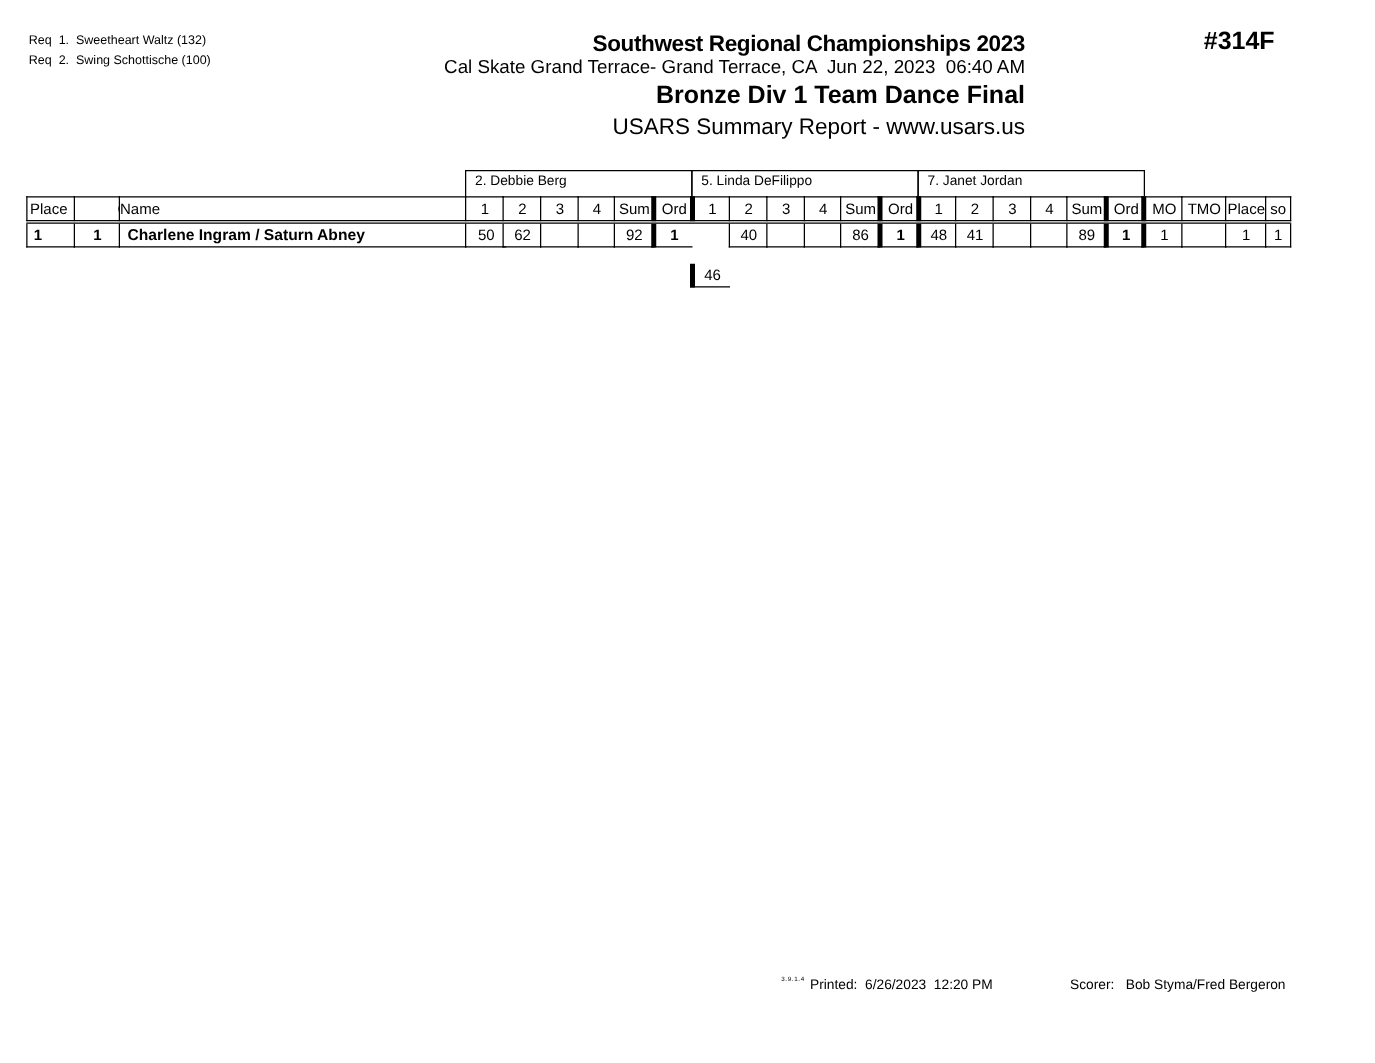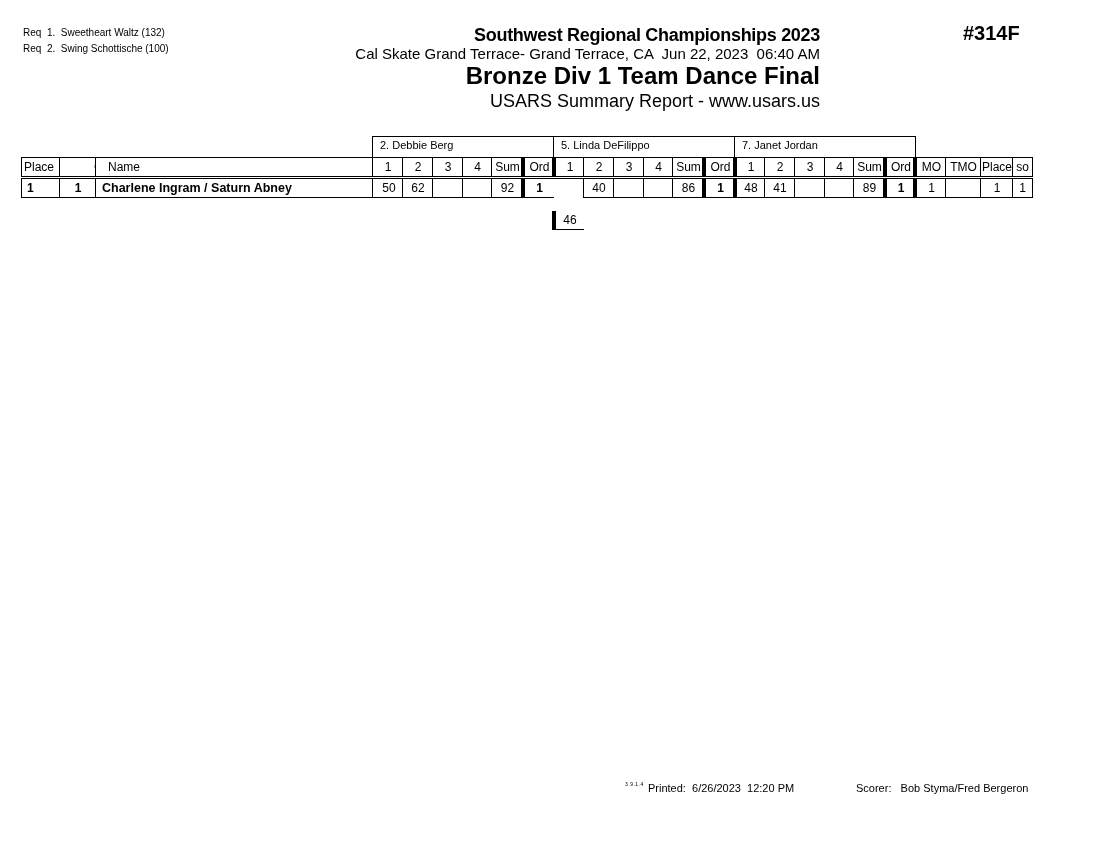--- a/index.html
+++ b/index.html
@@ -3,38 +3,38 @@
 <meta charset="utf-8">
 <style>
   html, body { margin:0; padding:0; background:#ffffff; }
   body { width:1100px; height:850px; position:relative; overflow:hidden;
          font-family:"Liberation Sans", sans-serif; color:#000; }
   .abs { position:absolute; }
   .req { left:23px; font-size:10px; line-height:16px; white-space:pre; }
   .title-block { left:280px; width:540px; text-align:right; }
   .t1 { top:24px; font-size:18px; font-weight:bold; line-height:22px; letter-spacing:-0.3px; }
   .t2 { top:45px; font-size:15px; line-height:18px; white-space:pre; }
-  .t3 { top:64px; font-size:24px; font-weight:bold; line-height:24px; }
+  .t3 { top:64px; font-size:20px; font-weight:bold; line-height:24px; }
   .t4 { top:90px; font-size:18px; line-height:22px; }
   .event-no { left:963px; top:22px; font-size:20px; font-weight:bold; }
 
   
   .cell { position:absolute; box-sizing:border-box; font-size:12px; line-height:19px;
           text-align:center; white-space:nowrap; overflow:hidden; }
   .judge-head { position:absolute; box-sizing:border-box; border:1px solid #000;
                 border-bottom:none; font-size:11px; line-height:14px; padding-left:7px;
                 top:136px; height:21px; padding-top:1px; }
   .hrow { top:157px; height:20px; border-top:1px solid #000; }
   .drow { top:179px; height:19px; border-bottom:1px solid #000; font-weight:bold; }
   .lb { border-left:1px solid #000; }
   .rb { border-right:1px solid #000; }
   .thick-l { border-left:4px solid #000; }
   .dbl { position:absolute; left:21px; width:1012px; top:176px; height:3px;
          border-top:1px solid #000; border-bottom:1px solid #000; box-sizing:border-box; }
-  .left { text-align:left; padding-left:12px; }
+  .left { text-align:left; padding-left:0; }
   .lefts { text-align:left; padding-left:2px; }
   .num { font-weight:normal; }
   .footer { top:782px; font-size:11px; white-space:pre; }
   .tiny { font-size:5px; top:781px; left:625px; letter-spacing:0.5px; }
 </style>
 </head>
 <body>
 
 <div class="abs req" style="top:25px;">Req  1.  Sweetheart Waltz (132)</div>
 <div class="abs req" style="top:41px;">Req  2.  Swing Schottische (100)</div>

